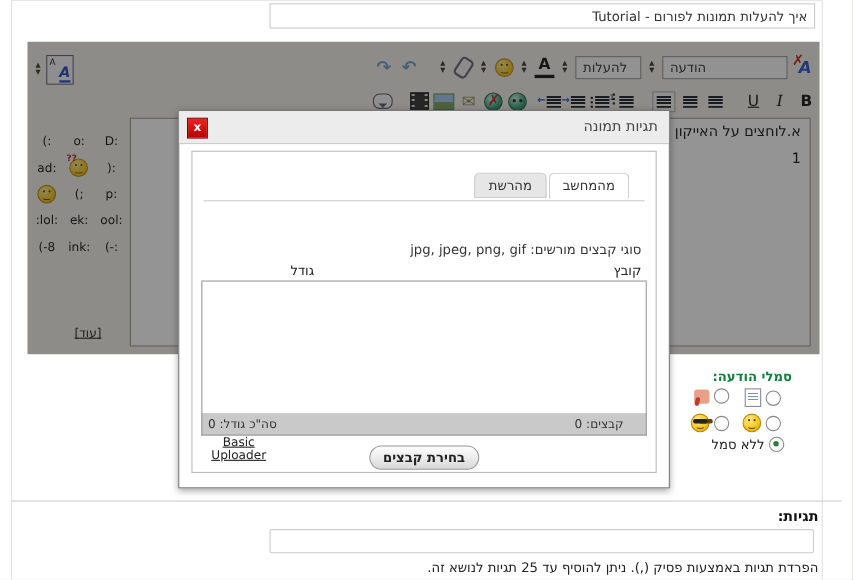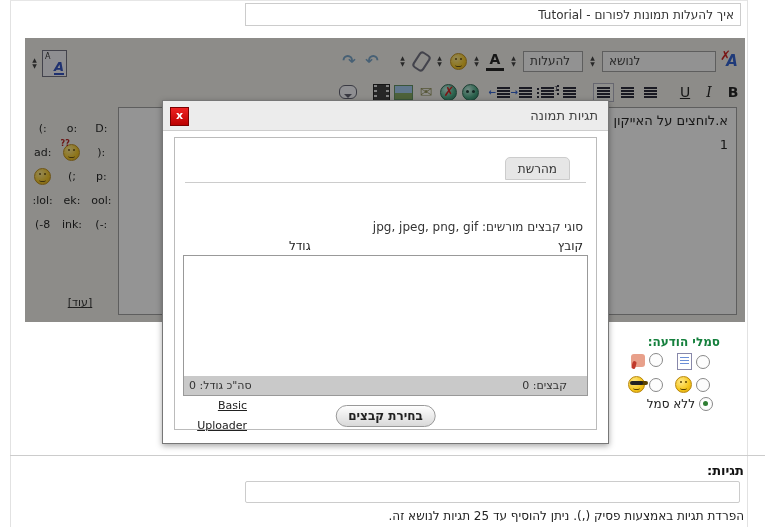--- a/index.html
+++ b/index.html
@@ -88,28 +88,28 @@
              border:1px solid #7a0000;color:#fff;font-weight:bold;font-size:11px;text-align:center;line-height:16px;cursor:pointer;}
   #dlg-panel{position:absolute;left:11px;right:11px;top:36px;bottom:13px;border:1px solid #bbb;background:#fff;}
   #tabs{position:absolute;top:19px;right:24px;display:flex;direction:rtl;z-index:2;}
   .tab{padding:4px 12px 3px;font-size:12px;color:#333;border:1px solid #ccc;border-radius:5px 5px 0 0;cursor:pointer;}
   .tab.on{background:#fff;border-bottom:1px solid #fff;margin-bottom:-1px;}
   .tab.off{background:#e6e6e6;margin-right:2px;}
   #tabline{position:absolute;top:44px;left:10px;right:10px;height:1px;background:#ccc;}
   #dlg-h{position:absolute;top:53px;right:13px;font-size:15px;font-weight:bold;color:#222;direction:rtl;}
   #dlg-sub{position:absolute;top:82px;right:13px;font-size:12px;color:#333;direction:rtl;}
   #col-file{position:absolute;top:101px;right:13px;font-size:12px;color:#222;}
-  #col-size{position:absolute;top:101px;left:89px;font-size:12px;color:#222;margin-left:25px;}
+  #col-size{position:absolute;top:101px;left:89px;font-size:12px;color:#222;}
   #listbox{position:absolute;left:8px;right:8px;top:117px;height:120px;border:1px solid #999;background:#fff;}
   #statusbar{position:absolute;left:8px;right:8px;top:238px;height:19px;background:#c9c9c9;border:1px solid #999;
              border-top:none;font-size:11px;color:#333;line-height:19px;}
   #status-files{position:absolute;right:20px;direction:rtl;}
   #status-total{position:absolute;left:5px;direction:rtl;}
-  #basic-up{position:absolute;left:12px;top:258px;width:60px;text-align:right;font-size:11px;color:#222;
-            text-decoration:underline;line-height:20px;cursor:pointer;}
+  #basic-up{position:absolute;left:12px;top:258px;width:60px;text-align:center;font-size:11px;color:#222;
+            text-decoration:underline;line-height:12px;cursor:pointer;}
   #choose-btn{position:absolute;top:267px;left:50%;transform:translateX(-50%);padding:3px 12px;
               border:1px solid #999;border-radius:11px;background:linear-gradient(#fefefe,#d9d9d9);
               font-size:12px;font-weight:bold;color:#222;direction:rtl;cursor:pointer;}
 
   
   #mi-title{position:absolute;right:55px;top:335px;font-size:12px;font-weight:bold;color:#15803d;direction:rtl;}
   .mi-row{position:absolute;display:flex;direction:rtl;align-items:center;gap:4px;}
   .radio{width:12px;height:12px;border:1px solid #888;border-radius:50%;background:#fdfdfd;position:relative;flex:none;}
   .radio.sel::after{content:"";position:absolute;left:3px;top:3px;width:5px;height:5px;border-radius:50%;background:#2e7d32;}
   .doc{width:13px;height:15px;background:#fff;border:1px solid #88a;position:relative;}
@@ -142,21 +142,21 @@
   <div id="editor">
 
     <div class="spin abs" id="bidi-spin"></div>
     <div id="bidi">
       <span class="sa">A</span>
       <span class="ba">A</span>
     </div>
 
     <div class="tb-row" id="tb1">
       <span class="tbtn ico-removefmt">A</span>
-      <span class="ddl" style="width:100px;">לנושא</span>
+      <span class="ddl" style="width:100px;">הודעה</span>
       <span class="spin"></span>
       <span class="ddl" style="width:46px;">להעלות</span>
       <span class="spin"></span>
       <span class="tbtn ico-colorA">A</span>
       <span class="spin"></span>
       <span class="tbtn">
           <span class="smiley"></span>
         </span>
       <span class="spin"></span>
       <span class="tbtn">
@@ -270,20 +270,21 @@
   <div id="tags-label">תגיות:</div>
   <input id="tags-input" value="" style="">
   <div id="tags-help">הפרדת תגיות באמצעות פסיק (,). ניתן להוסיף עד 25 תגיות לנושא זה.</div>
 
   <div id="dlg">
     <div id="dlg-title">תגיות תמונה</div>
     <div id="dlg-close">x</div>
     <div id="dlg-panel">
       <div id="tabline"></div>
       <div id="tabs">
+        <span class="tab on">מהמחשב</span>
         <span class="tab off">מהרשת</span>
       </div>
       <div id="dlg-sub">סוגי קבצים מורשים: jpg, jpeg, png, gif</div>
       <div id="col-file">קובץ</div>
       <div id="col-size">גודל</div>
       <div id="listbox"></div>
       <div id="statusbar">
         <span id="status-files">קבצים: 0</span>
         <span id="status-total">סה"כ גודל: 0</span>
       </div>

